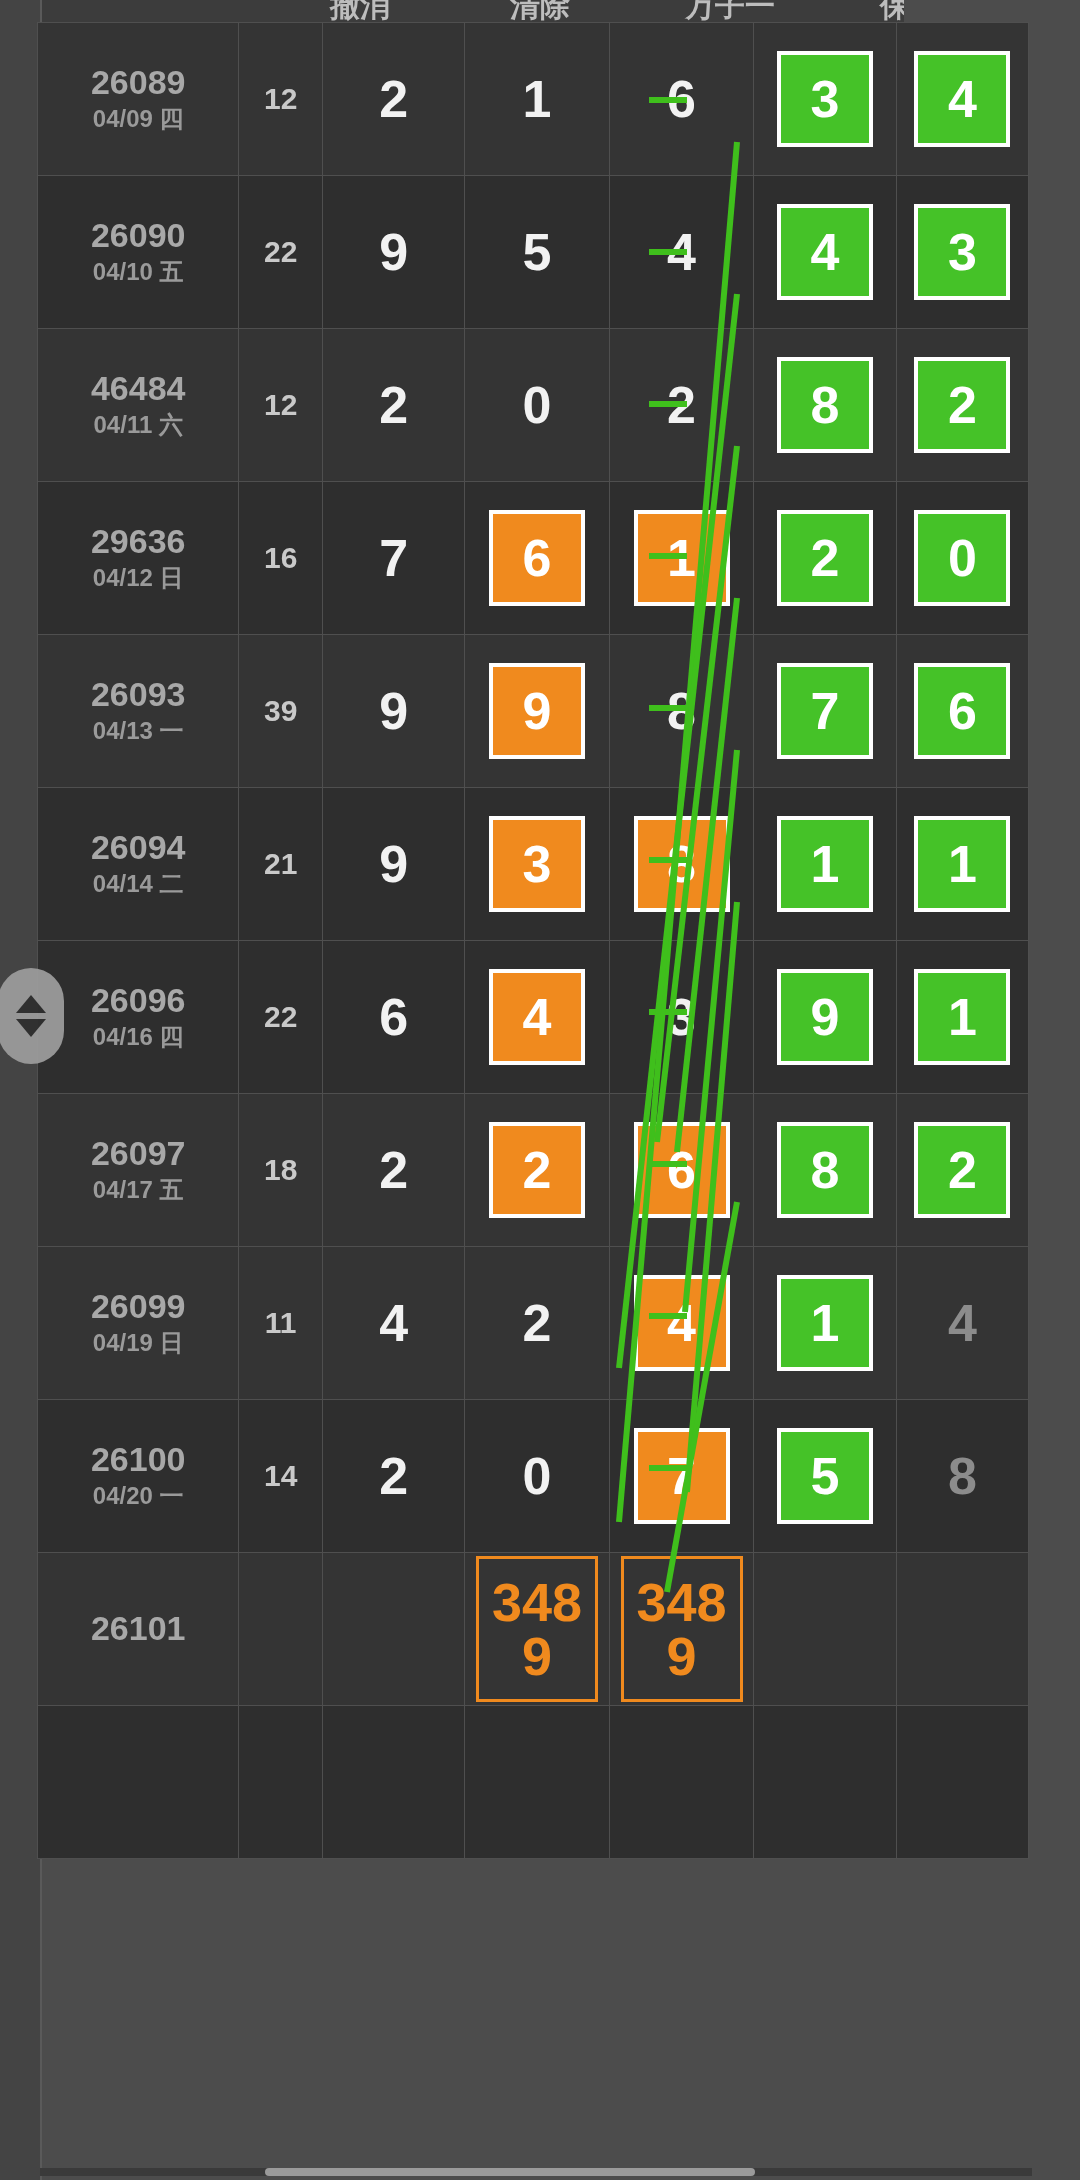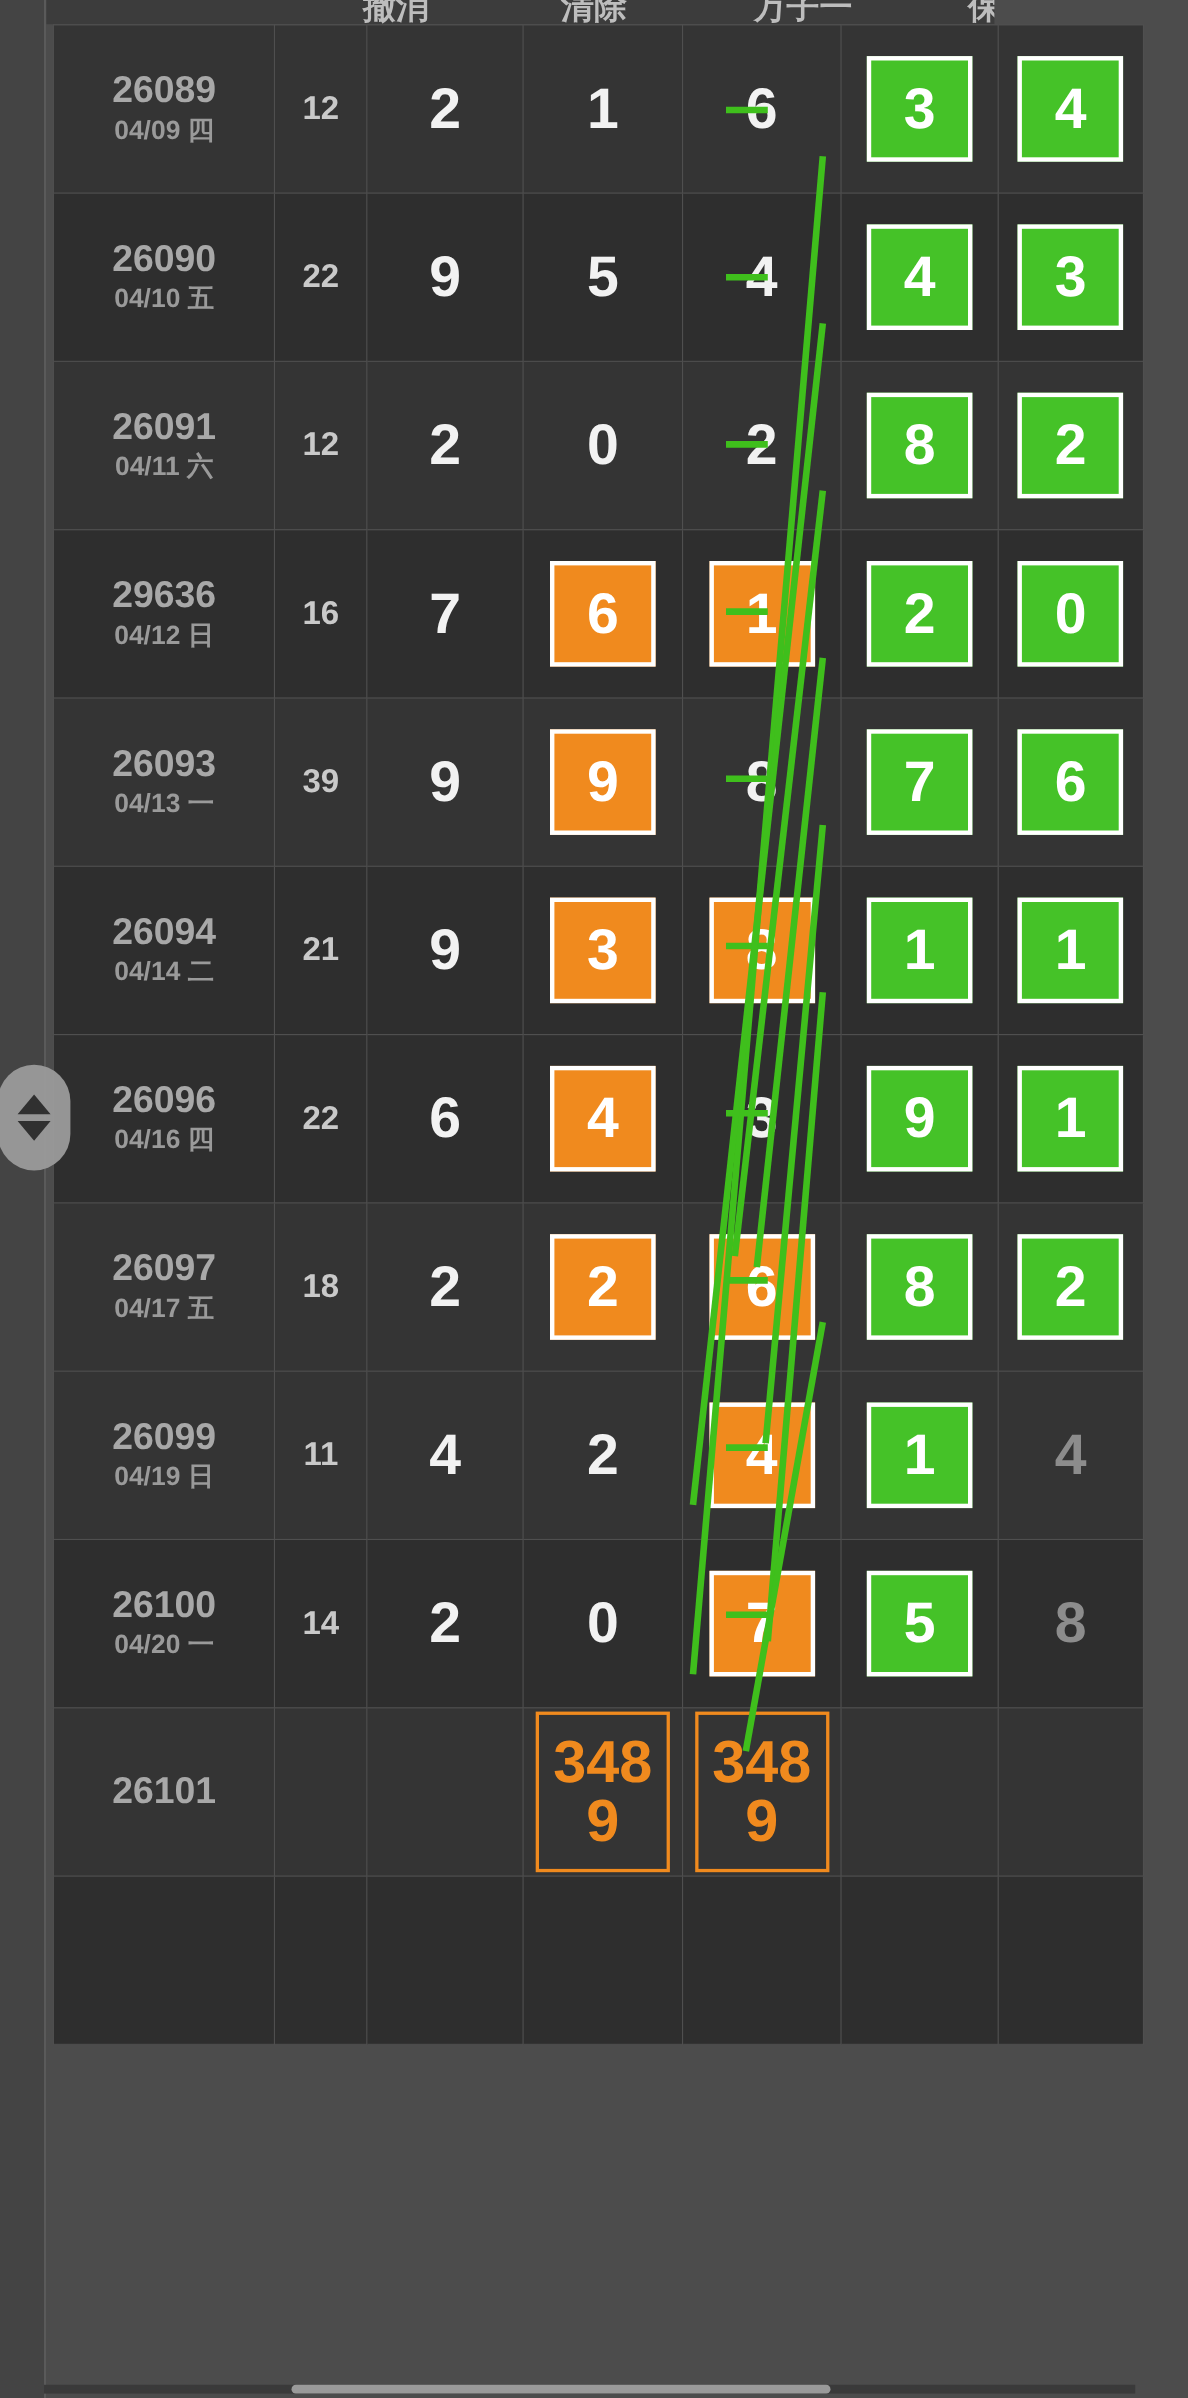--- a/index.html
+++ b/index.html
@@ -52,21 +52,21 @@
   #right-gutter {
     position: absolute;
     left: 1032px; top: 0;
     width: 48px; height: 2180px;
     background: #4c4c4c;
   }
 
   
   #table-wrap {
     position: absolute;
-    left: 48px; top: 22px;
+    left: 37px; top: 22px;
     width: 992px;
     height: 2158px;
   }
   table.grid {
     border-collapse: collapse;
     table-layout: fixed;
     width: 992px;
   }
   table.grid td {
     border: 1px solid #4f4f4f;
@@ -254,21 +254,21 @@
             </td>
             <td><span class="sum">22</span></td>
             <td><span class="num">9</span></td>
             <td><span class="num">5</span></td>
             <td><span class="num">4</span></td>
             <td><span class="box green">4</span></td>
             <td><span class="box green">3</span></td>
           </tr>
           <tr>
             <td>
-              <span class="issue-no">26091</span>
+              <span class="issue-no">46484</span>
               <span class="issue-date">04/11 六</span>
             </td>
             <td><span class="sum">12</span></td>
             <td><span class="num">2</span></td>
             <td><span class="num">0</span></td>
             <td><span class="num">2</span></td>
             <td><span class="box green">8</span></td>
             <td><span class="box green">2</span></td>
           </tr>
           <tr class="alt">

